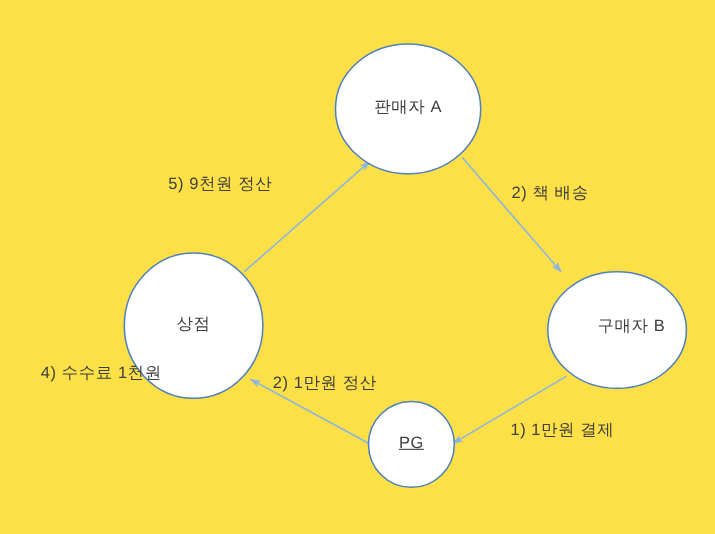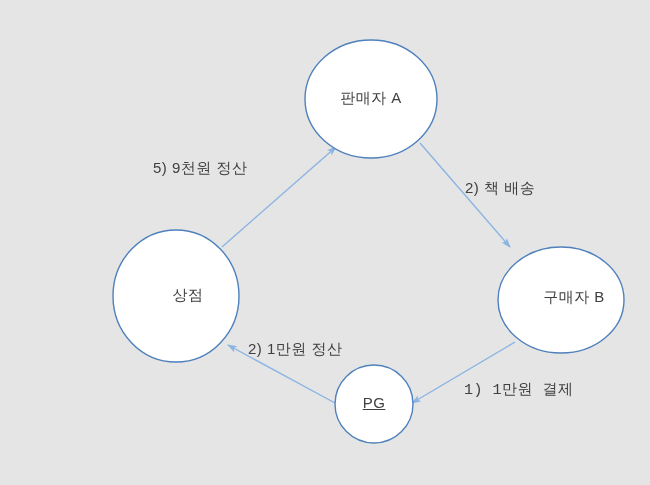--- a/index.html
+++ b/index.html
@@ -4,21 +4,21 @@
 <style>
   html, body {
     margin: 0;
     padding: 0;
     background: #ffffff;
   }
   #canvas {
     position: relative;
     width: 650px;
     height: 485px;
-    background: #e5e5e5;
+    background: #fde047;
     overflow: hidden;
     font-family: "Liberation Sans", "DejaVu Sans", sans-serif;
   }
   #diagram-svg {
     position: absolute;
     left: 0;
     top: 0;
   }
   .lbl {
     position: absolute;
@@ -51,22 +51,23 @@
     <line x1="222" y1="247" x2="336" y2="147" stroke-width="1.4" fill="none" marker-end="url(#arrowhead)" stroke="#8ab4e3"></line>
 
     <ellipse cx="371" cy="99" rx="66" ry="59" fill="#ffffff" stroke-width="1.4" stroke="#4f81bd"></ellipse>
     <ellipse cx="561" cy="300" rx="63" ry="53" fill="#ffffff" stroke-width="1.4" stroke="#4f81bd"></ellipse>
     <ellipse cx="176" cy="296" rx="63" ry="66" fill="#ffffff" stroke-width="1.4" stroke="#4f81bd"></ellipse>
     <ellipse cx="374" cy="404" rx="39" ry="39" fill="#ffffff" stroke-width="1.4" stroke="#4f81bd"></ellipse>
   </svg>
 
   <div class="lbl node-lbl" style="left:371px; top:98px;">판매자 A</div>
   <div class="lbl node-lbl" style="left:561px; top:297px;margin-left:13px;">구매자 B</div>
-  <div class="lbl node-lbl" style="left:188px; top:295px;text-align:right;">상점</div>
+  <div class="lbl node-lbl" style="left:176px; top:295px;text-align:right;">상점</div>
   <div class="lbl node-lbl" style="left:374px; top:403px;text-decoration:underline;">PG</div>
 
-  <div class="lbl" style="left:464px; top:381px;font-family:Liberation Mono, monospace;">1) 1만원 결제</div>
-  <div class="lbl" style="left:465px; top:178px;">2) 책 배송</div>
+  <div class="lbl" style="left:464px; top:381px;">1) 1만원 결제</div>
+  <div class="lbl" style="left:465px; top:166px;">2) 책 배송</div>
   <div class="lbl" style="left:248px; top:339px;">2) 1만원 정산</div>
   <div class="lbl" style="left:153px; top:158px;">5) 9천원 정산</div>
 
+  <div class="lbl" style="left:37px; top:330px;">4) 수수료 1천원</div>
 
 </div>
 
 </body></html>

